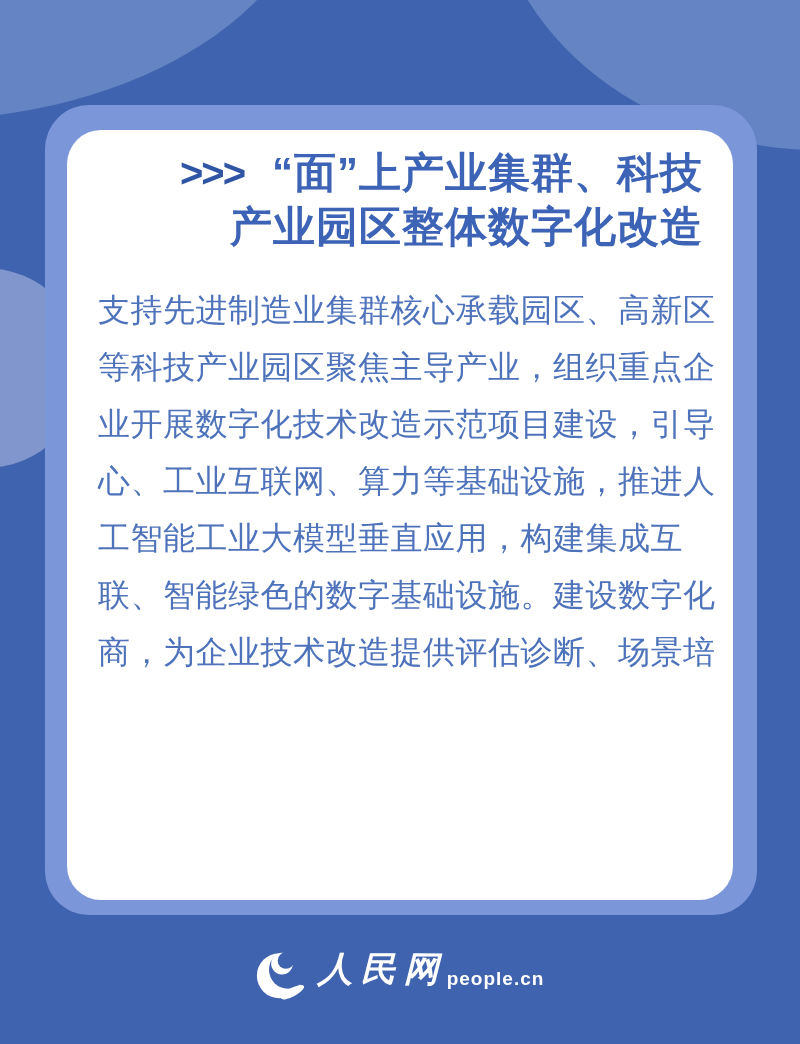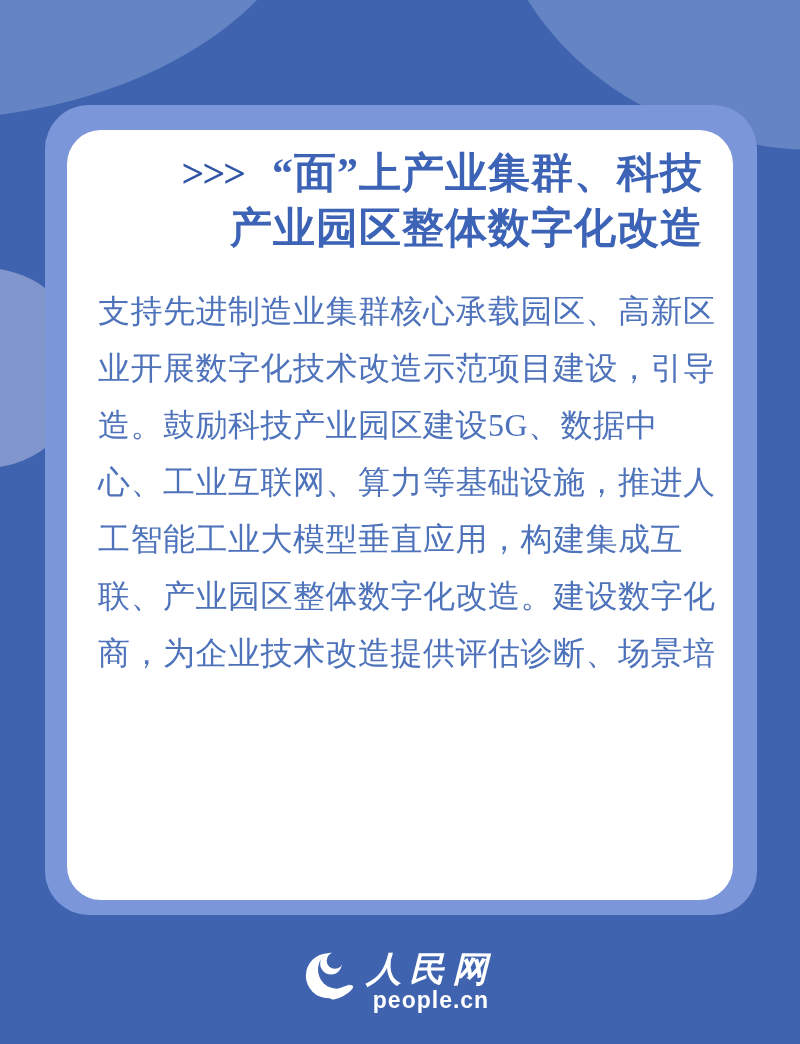--- a/index.html
+++ b/index.html
@@ -25,21 +25,20 @@
     border-radius: 50%;
     background: var(--circle-color, #8096cc);
   }
   
   .ring {
     position: absolute;
     left: 45px; top: 105px;
     width: 712px; height: 810px;
     border-radius: 44px;
     background: var(--ring-color, #7b96d9);
-    font-family: Liberation Serif, serif;
   }
   
   .card {
     position: absolute;
     left: 22px; top: 25px;
     width: 666px; height: 770px;
     border-radius: 34px;
     background: #ffffff;
     box-sizing: border-box;
     padding: 14px 30px 0 31px;
@@ -77,33 +76,33 @@
   .footer {
     position: absolute;
     left: 0; top: 933px;
     width: 800px;
     display: flex;
     justify-content: center;
     align-items: flex-start;
     gap: 10px;
   }
   .logo-icon { width: 52px; height: 58px; margin-top: 12px; }
-  .logo-texts { display: flex; flex-direction: column; align-items: center; }
+  .logo-texts { display: flex; flex-direction: row; align-items: flex-end; }
   .logo-wordmark {
     color: #ffffff;
     font-size: 35px;
     font-weight: 700;
     letter-spacing: 8px;
     line-height: 40px;
     margin-top: 16px;
     font-style: italic;
   }
   .logo-domain {
     color: #ffffff;
-    font-size: 23px;
+    font-size: 19px;
     font-weight: 700;
     letter-spacing: 1px;
     line-height: 20px;
     margin-top: 1px;
   }
 </style>
 </head>
 <body>
 
 <div class="stage">
@@ -118,25 +117,25 @@
 
       <div class="title">
         <div>
           <span class="chevrons">&gt;&gt;&gt;</span><span>“面”上产业集群、科技</span>
         </div>
         <div>产业园区整体数字化改造</div>
       </div>
 
       <div class="body-text">
         <div class="line">支持先进制造业集群核心承载园区、高新区</div>
+        <div class="line">等科技产业园区聚焦主导产业，组织重点企</div>
         <div class="line">业开展数字化技术改造示范项目建设，引导</div>
-        <div class="line">造。鼓励科技产业园区建设5G、数据中</div>
         <div class="line">心、工业互联网、算力等基础设施，推进人</div>
         <div class="line">工智能工业大模型垂直应用，构建集成互</div>
-        <div class="line">联、产业园区整体数字化改造。建设数字化</div>
+        <div class="line">联、智能绿色的数字基础设施。建设数字化</div>
         <div class="line">商，为企业技术改造提供评估诊断、场景培</div>
       </div>
 
     </div>
   </div>
 
   <div class="footer">
     <svg class="logo-icon" viewBox="0 0 60 64" xmlns="http://www.w3.org/2000/svg" aria-hidden="true">
       <circle cx="27" cy="34" r="26" fill="#ffffff"></circle>
       <circle cx="37" cy="27" r="22" fill="#4063af"></circle>

